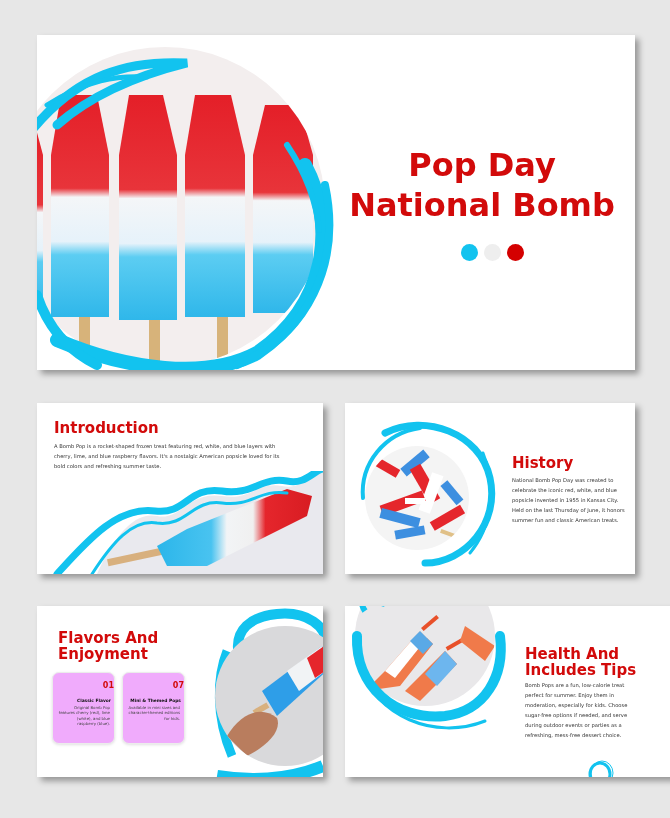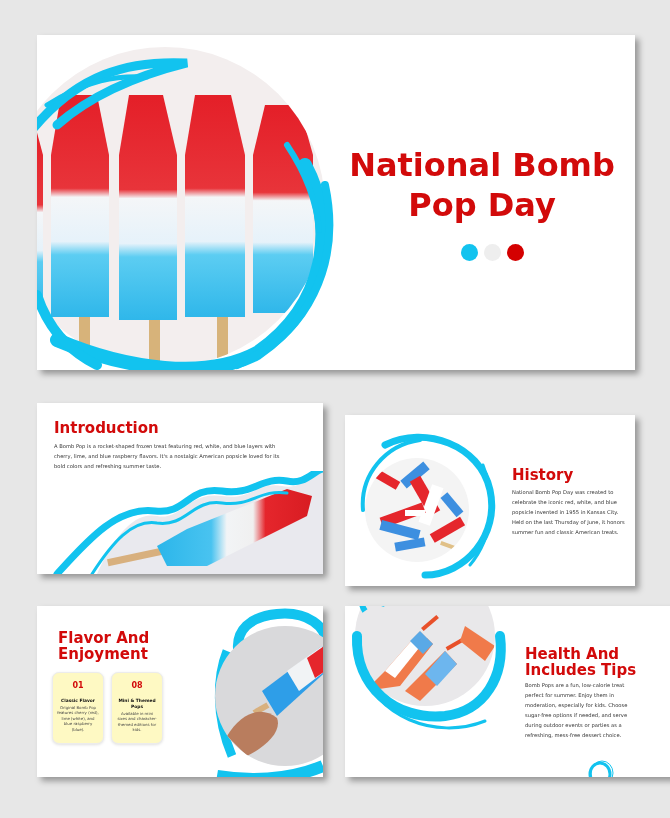--- a/index.html
+++ b/index.html
@@ -5,39 +5,39 @@
   * { box-sizing: border-box; margin: 0; padding: 0; }
   html, body { width: 670px; height: 818px; background: #e7e7e7; overflow: hidden; }
   body { position: relative; font-family: "DejaVu Sans", sans-serif; }
 
   .slide {
     position: absolute; background: #ffffff; overflow: hidden;
     box-shadow: 4px 4px 6px rgba(0,0,0,0.35);
   }
   #s-title  { left: 37px;  top: 35px;  width: 598px; height: 335px; }
   #s-intro  { left: 37px;  top: 403px; width: 286px; height: 171px; }
-  #s-hist   { left: 345px; top: 403px; width: 290px; height: 171px; margin-top: 12px; }
+  #s-hist   { left: 345px; top: 403px; width: 290px; height: 171px; }
   #s-flav   { left: 37px;  top: 606px; width: 286px; height: 171px; }
   #s-health { left: 345px; top: 606px; width: 334px; height: 171px; }
   .h-title {
     position: absolute; left: 310px; top: 110px; width: 270px;
     text-align: center; font-weight: bold; font-size: 32px; line-height: 40px;
     color: #d20a0a;
   }
   .dots { position: absolute; left: 424px; top: 209px; display: flex; gap: 6px; }
   .dot { width: 17px; height: 17px; border-radius: 50%; }
 
   .s-head { position: absolute; font-weight: bold; color: #d20a0a; font-size: 15px; line-height: 16px; }
   .s-body { position: absolute; font-size: 5.2px; line-height: 10px; color: #333; }
 
   .cards { position: absolute; left: 15px; top: 66px; display: flex; gap: 7px; }
   .card {
-    width: 52px; height: 72px; background: #fef9c3; border: 1px solid #ececec;
+    width: 63px; height: 72px; background: #f0abfc; border: 1px solid #ececec;
     border-radius: 7px; box-shadow: 0 1px 3px rgba(0,0,0,0.12);
-    text-align: center; padding-top: 8px;
+    text-align: right; padding-top: 8px;
   }
   .card .num { font-weight: bold; color: #d20a0a; font-size: 8px; line-height: 10px; }
   .card .ct { font-weight: bold; color: #111; font-size: 4.4px; line-height: 6px; margin-top: 7px; padding: 0 3px; }
   .card .cd { color: #444; font-size: 3.9px; line-height: 5.4px; margin-top: 1px; padding: 0 4px; }
 
   svg { position: absolute; display: block; }
 </style>
 </head>
 <body>
 
@@ -72,22 +72,22 @@
 
     <path d="M-5 95 C 40 40, 90 25, 150 28 C 110 38, 60 55, 20 90" fill="none" stroke="#12c3ef" stroke-width="9" stroke-linecap="round"></path>
     <path d="M10 70 C 50 45, 80 40, 110 42" fill="none" stroke="#12c3ef" stroke-width="5" stroke-linecap="round"></path>
     <path d="M268 130 C 300 190, 290 270, 220 318 C 170 345, 90 335, 20 305" fill="none" stroke="#12c3ef" stroke-width="14" stroke-linecap="round"></path>
     <path d="M288 150 C 305 230, 270 300, 200 330" fill="none" stroke="#12c3ef" stroke-width="8" stroke-linecap="round"></path>
     <path d="M250 110 C 270 140, 280 170, 282 195" fill="none" stroke="#12c3ef" stroke-width="6" stroke-linecap="round"></path>
     <path d="M0 260 C 10 290, 30 315, 60 330" fill="none" stroke="#12c3ef" stroke-width="10" stroke-linecap="round"></path>
   </svg>
 
   <div class="h-title">
+    <div>Pop Day</div>
     <div>National Bomb</div>
-    <div>Pop Day</div>
   </div>
   <div class="dots">
     <div class="dot" style="background:#12c3ef"></div>
     <div class="dot" style="background:#eeeeee"></div>
     <div class="dot" style="background:#d40000"></div>
   </div>
 </div>
 
 <div class="slide" id="s-intro">
   <div class="s-head" style="left:17px; top:17px;">Introduction</div>
@@ -168,31 +168,31 @@
     <g clip-path="url(#cHand)">
       <rect x="20" y="10" width="140" height="160" fill="#d9d9db"></rect>
       <path d="M75 85 L135 40 L145 60 L90 110 Z" fill="#2e9ee8"></path>
       <path d="M100 65 L135 40 L145 60 L112 85 Z" fill="#f1f3f5"></path>
       <path d="M120 52 L140 38 L148 58 L128 72 Z" fill="#e5262c"></path>
       <rect x="66" y="100" width="16" height="6" fill="#d8b07e" transform="rotate(-30 74 103)"></rect>
       <path d="M40 130 C 55 105, 75 100, 90 112 C 95 125, 80 140, 60 150 Z" fill="#b97d5e"></path>
     </g>
   </svg>
   <div class="s-head" style="left:21px; top:24px;">
-    <div>Flavor And</div>
+    <div>Flavors And</div>
     <div>Enjoyment</div>
   </div>
   <div class="cards">
     <div class="card">
       <div class="num">01</div>
       <div class="ct">Classic Flavor</div>
       <div class="cd">Original Bomb Pop features cherry (red), lime (white), and blue raspberry (blue).</div>
     </div>
     <div class="card">
-      <div class="num">08</div>
+      <div class="num">07</div>
       <div class="ct">Mini &amp; Themed Pops</div>
       <div class="cd">Available in mini sizes and character-themed editions for kids.</div>
     </div>
   </div>
 </div>
 
 <div class="slide" id="s-health">
   <svg style="left:0; top:0;" width="170" height="171" viewBox="0 0 170 171">
     <defs>
         <clipPath id="cHome">

